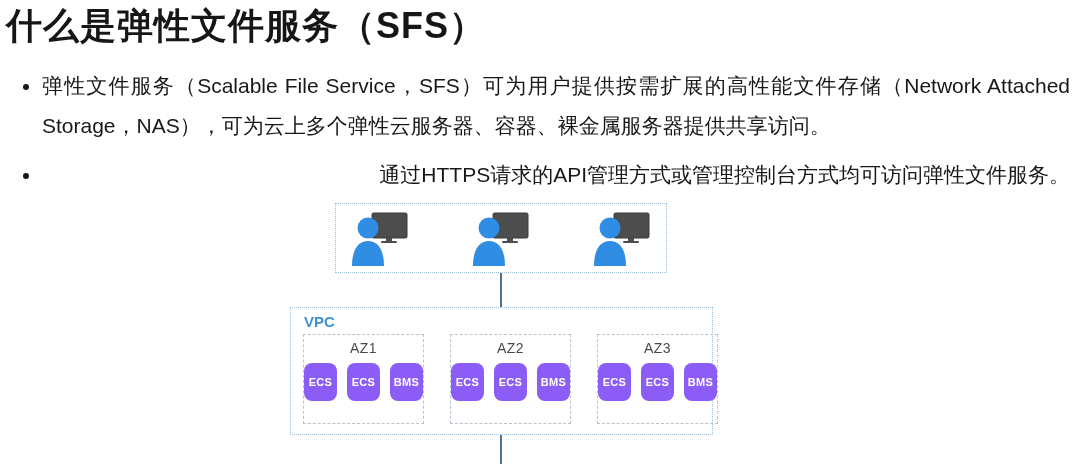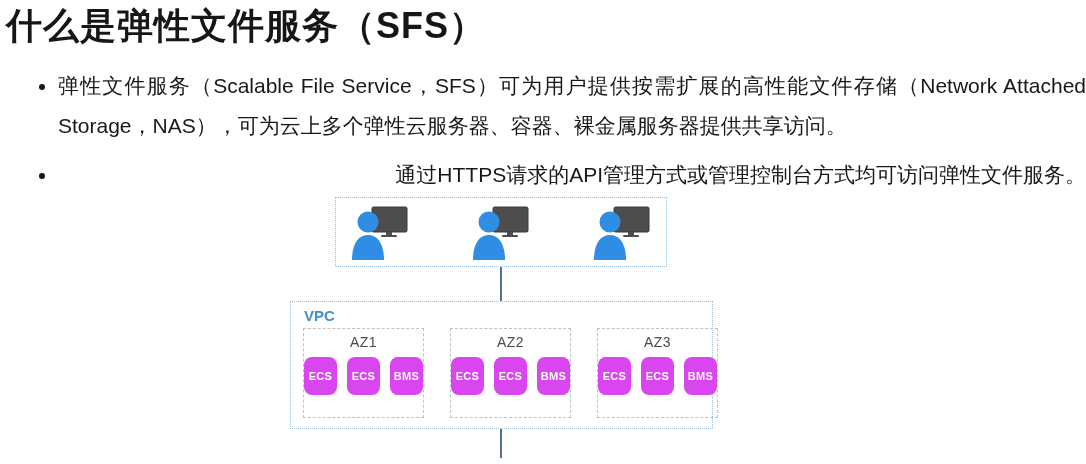--- a/index.html
+++ b/index.html
@@ -12,33 +12,33 @@
   }
   .page { position: relative; width: 905px; height: 464px; }
 
   .title {
     position: absolute; left: 6px; top: 2px;
     font-size: 36px; font-weight: 700; letter-spacing: 1px;
     color: #161616;
   }
 
   .bullets {
-    position: absolute; left: 38px; top: 66px; width: 1048px;
+    position: absolute; left: 22px; top: 66px; width: 1048px;
     list-style: disc outside;
     padding-left: 20px;
   }
   .bullets li {
     font-size: 21px; line-height: 40px;
     text-align: justify;
     margin-bottom: 9px;
     color: #181818;
   }
   .bullets li:last-child { text-align: right; }
 
-  .diagram { position: absolute; left: 0; top: 197px; width: 1086px; height: 261px; }
+  .diagram { position: absolute; left: 0; top: 203px; width: 1086px; height: 261px; }
 
   .users-box {
     position: absolute; left: 335px; top: 0; width: 332px; height: 70px;
     border: 1px dotted #9ec0d8;
     display: flex; justify-content: space-between; align-items: center;
     padding: 0 16px;
   }
   .user-icon { width: 56px; height: 56px; display: block; }
 
   .connector {
@@ -62,21 +62,21 @@
   .az-box {
     flex: 1 1 0;
     border: 1px dashed #b9c3cd;
     display: flex; flex-direction: column; align-items: center;
     padding-top: 5px;
   }
   .az-label { font-size: 14px; color: #4a4a4a; letter-spacing: 0.5px; }
   .chip-row { display: flex; gap: 10px; margin-top: 7px; }
   .chip {
     width: 33px; height: 38px; border-radius: 8px;
-    background: #d946ef;
+    background: #8b5cf6;
     color: #ffffff; font-size: 11px; font-weight: 700;
     display: flex; align-items: center; justify-content: center;
     letter-spacing: 0.3px;
     text-align: center;
   }
 </style>
 </head>
 <body>
 
 <div class="page">

